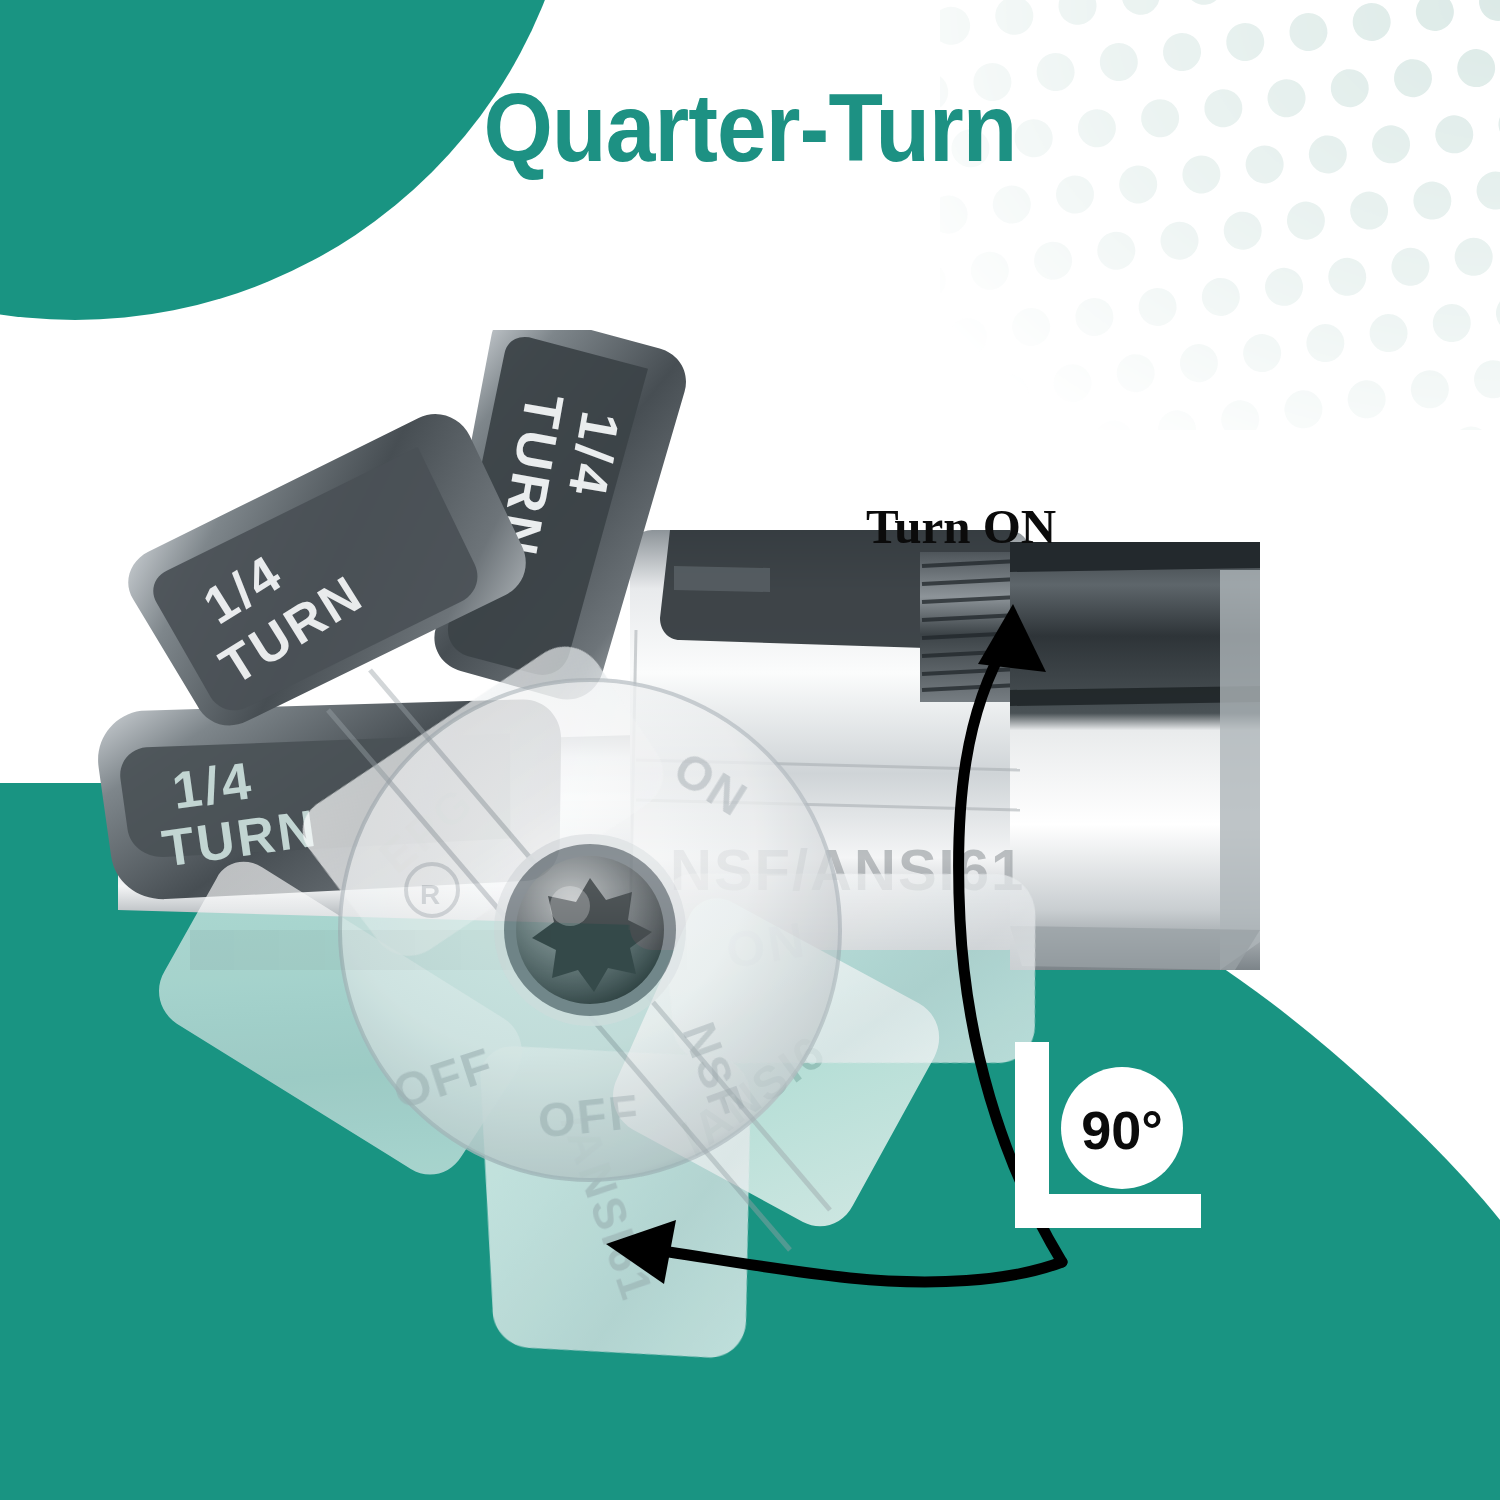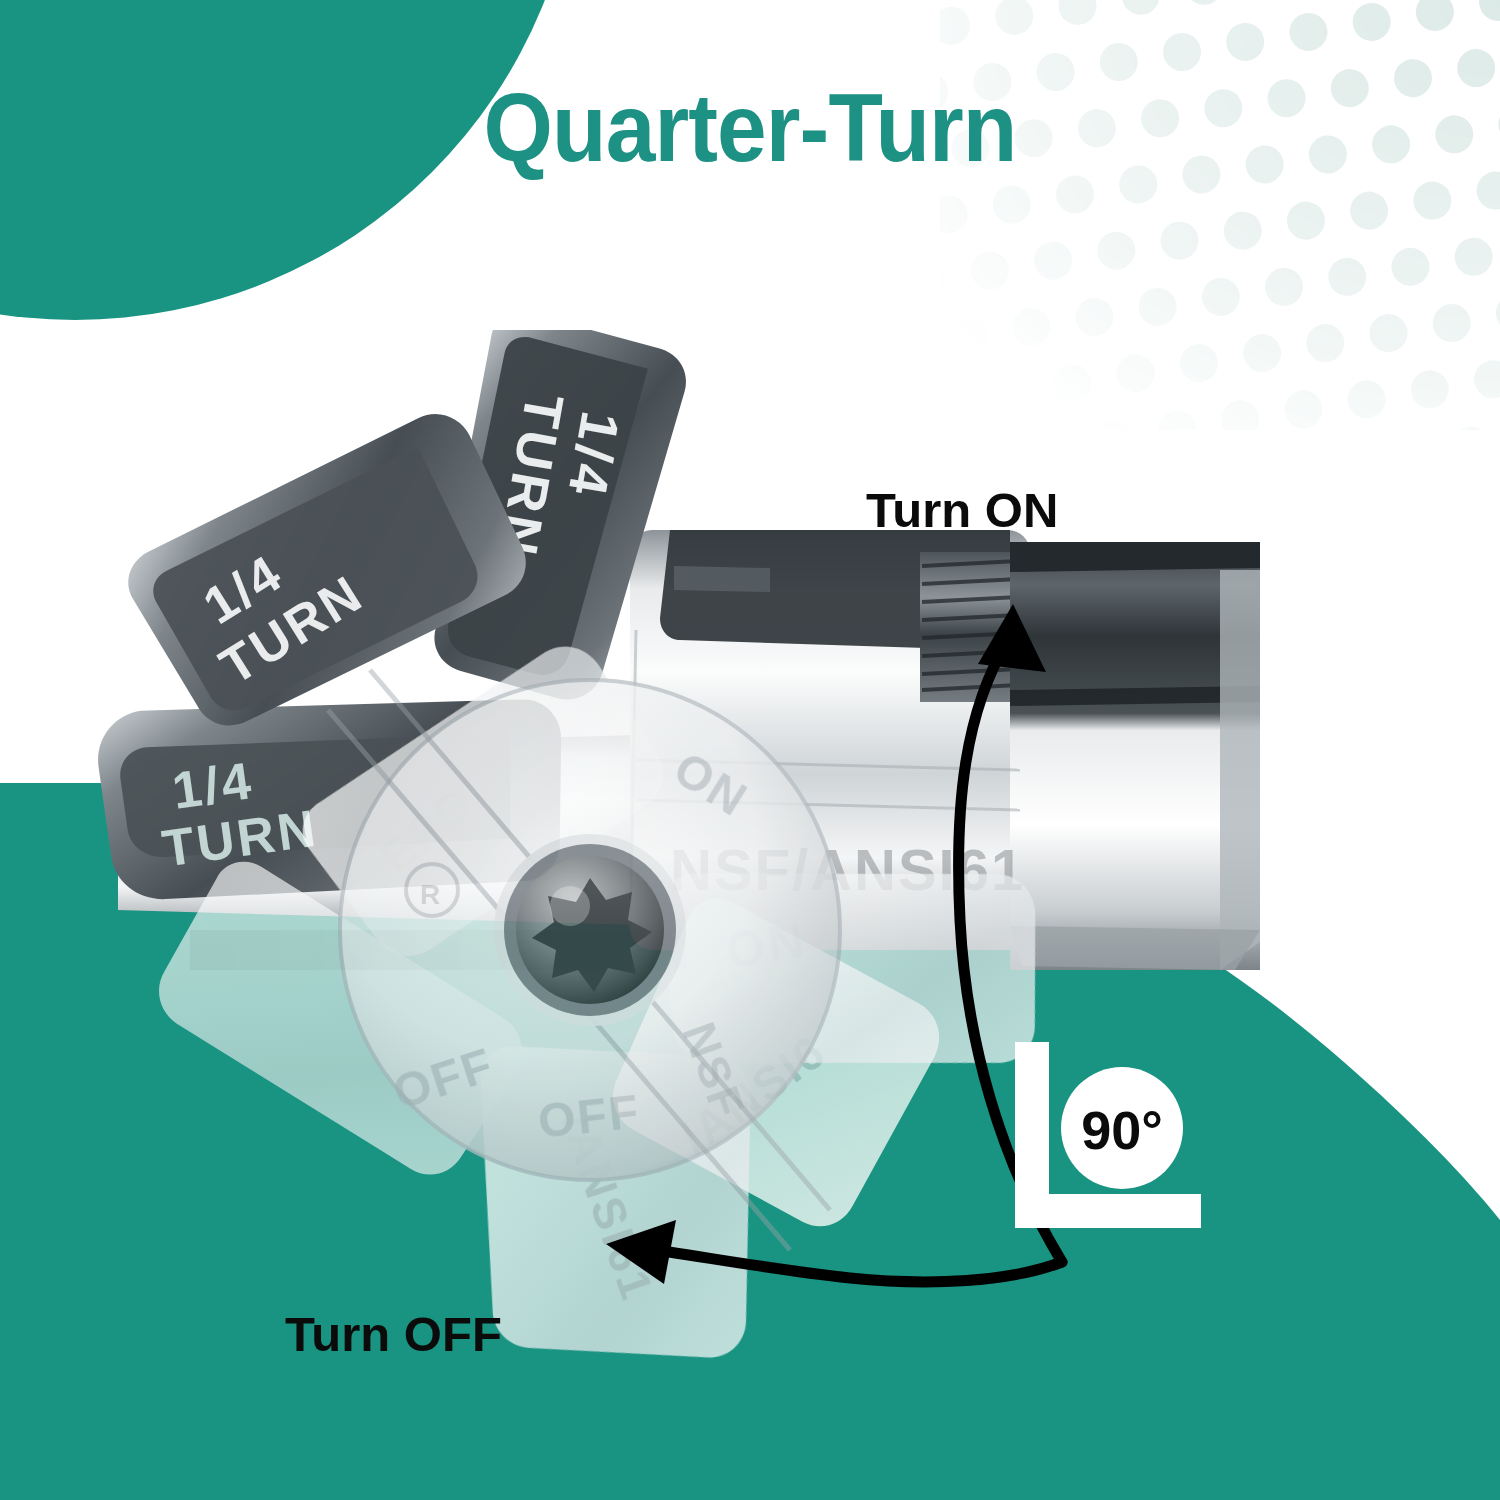--- a/index.html
+++ b/index.html
@@ -61,26 +61,27 @@
   .product{
     position:absolute;
     left:70px; top:330px;
     width:1230px; height:1030px;
   }
   .product svg{display:block;}
 
   
   .label-on{
     position:absolute;
-    left:866px; top:482px;
+    left:866px; top:498px;
     font-size:49px;
     font-weight:bold;
     color:#0b0b0b;
     letter-spacing:0px;
     white-space:nowrap;
+    font-family:Liberation Serif, serif;
   }
   .label-off{
     position:absolute;
     left:285px; top:1306px;
     font-size:49px;
     font-weight:bold;
     color:#0b0b0b;
     letter-spacing:0px;
     white-space:nowrap;
   }
@@ -448,21 +449,20 @@
           </g>
           <circle cx="500" cy="576" r="20" fill="#ffffff" opacity="0.28"></circle>
         </g>
       </g>
 
       <rect x="120" y="600" width="520" height="40" fill="url(#shadowFade)" opacity="0.25"></rect>
     </svg>
   </div>
 
   <div class="label-on">Turn ON</div>
-  <div class="label-off">Turn OFF</div>
 
   <div class="arrows">
     <svg width="1500" height="1500" viewBox="0 0 1500 1500" xmlns="http://www.w3.org/2000/svg">
 
       <g>
         <path d="M1062,1262 C1000,1160 966,1040 960,920 C954,800 966,710 1008,640" stroke="#000000" stroke-width="11" fill="none" stroke-linecap="round"></path>
         <path d="M1013,604 L1046,672 L978,664 Z" fill="#000000"></path>
       </g>
 
       <g>

